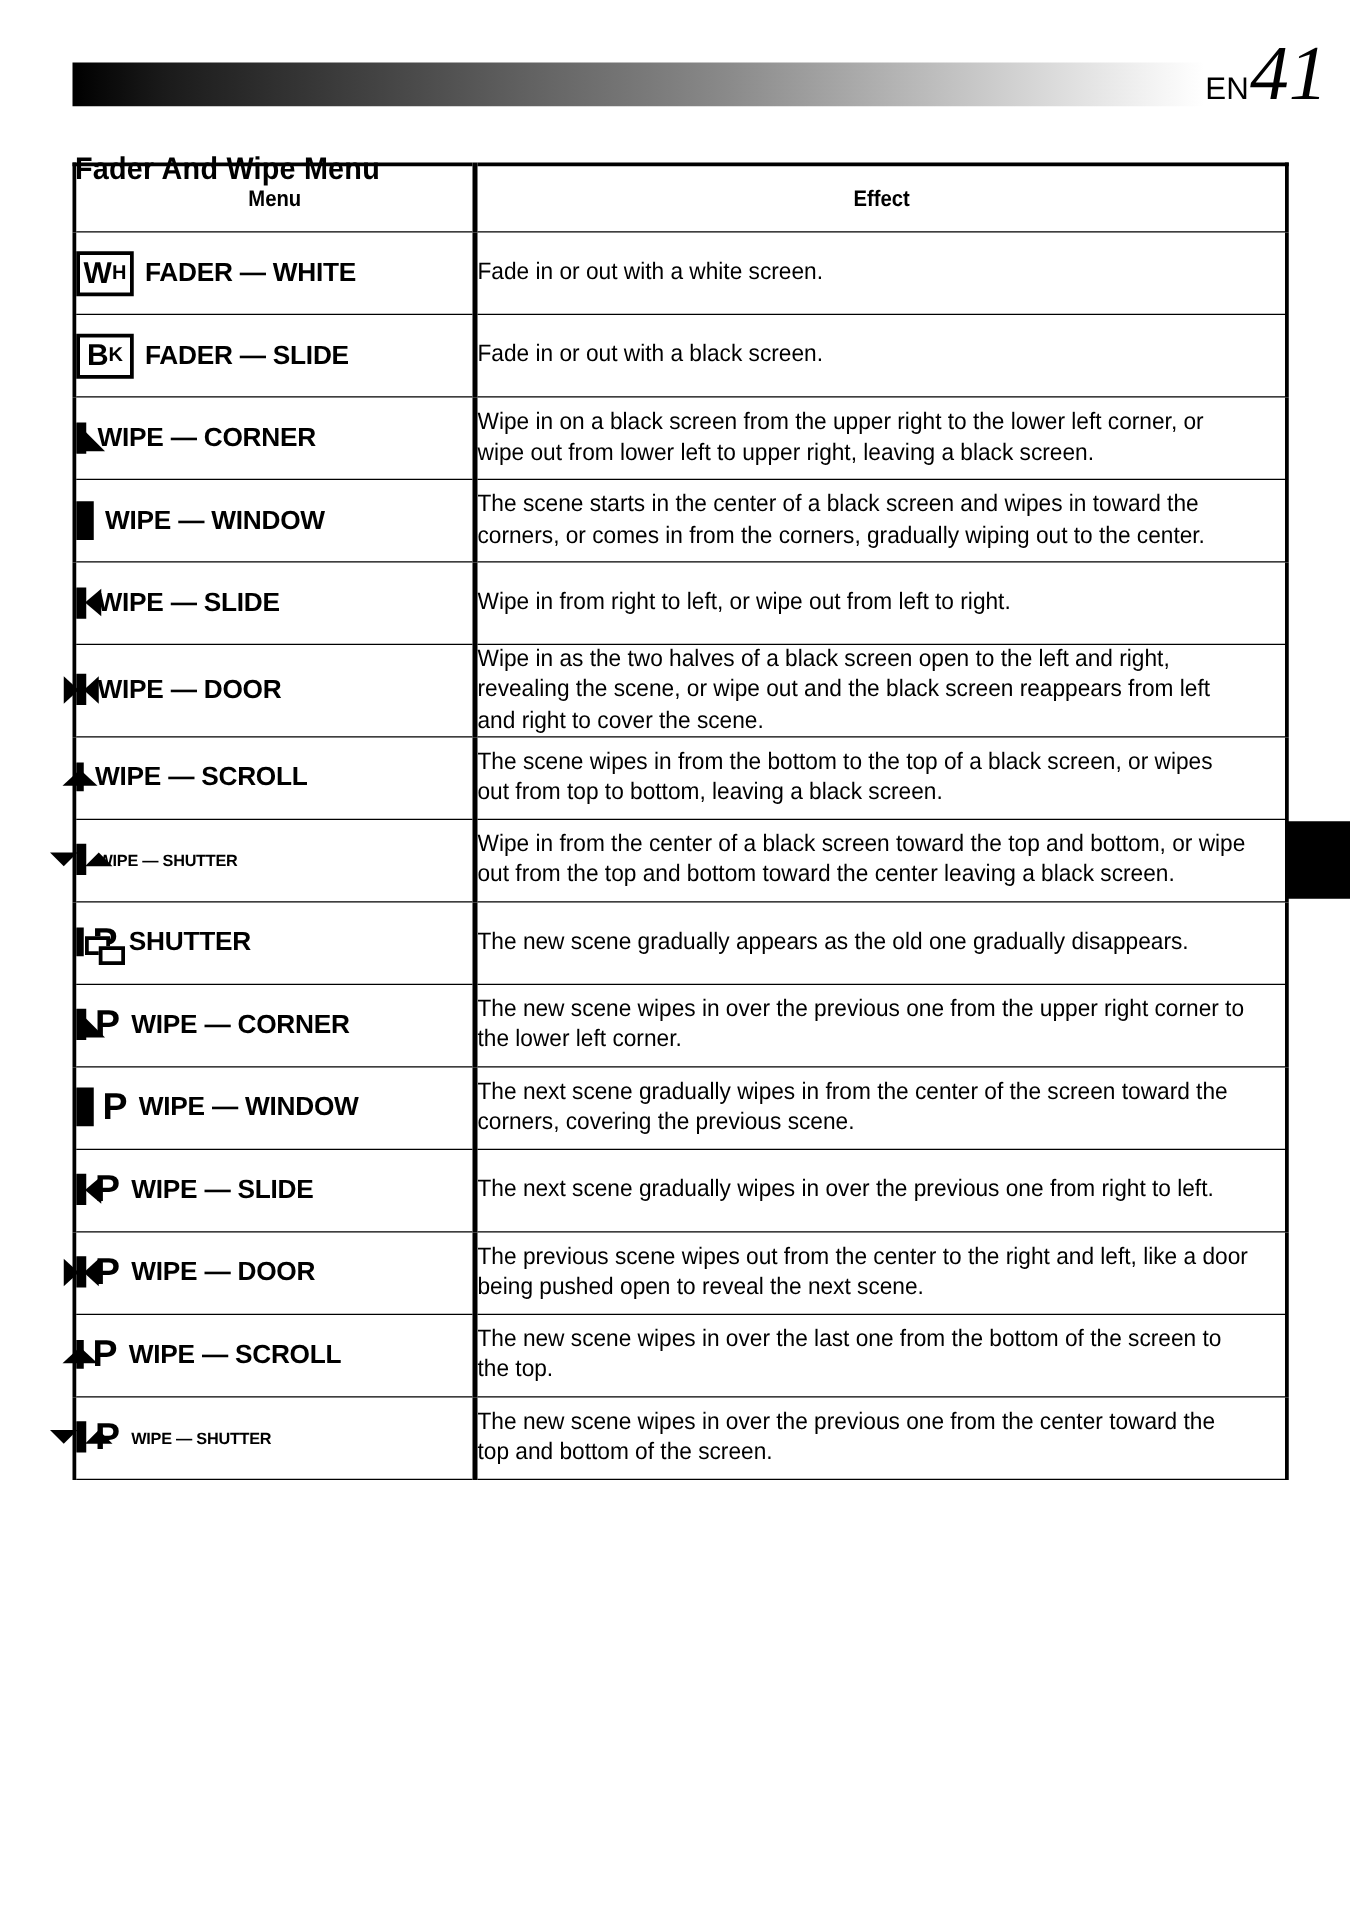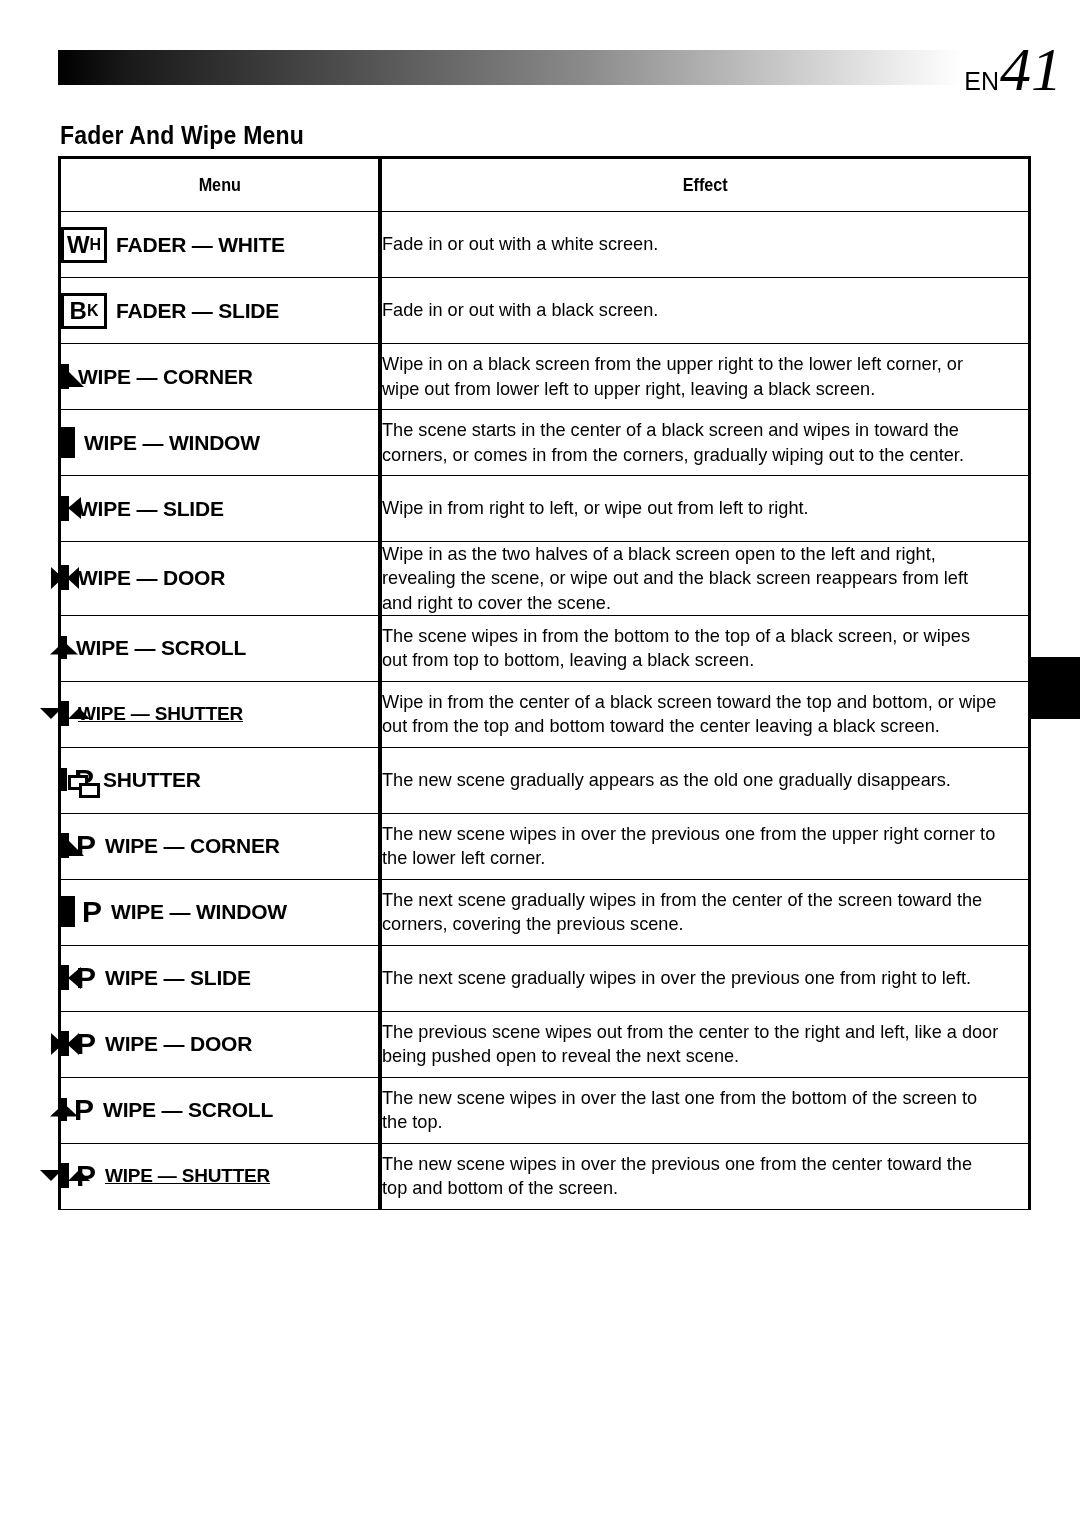--- a/index.html
+++ b/index.html
@@ -21,21 +21,21 @@
     position: absolute;
     left: 58px;
     top: 50px;
     width: 905px;
     height: 35px;
     background: linear-gradient(to right, #000000 0%, #1a1a1a 8%, #4a4a4a 30%, #8a8a8a 58%, #c8c8c8 80%, #f2f2f2 95%, #ffffff 100%);
   }
   #page-number-wrap {
     position: absolute;
     right: 18px;
-    top: 38px;
+    top: 28px;
     display: flex;
     align-items: baseline;
     line-height: 1;
   }
   #page-lang {
     font-family: "Liberation Sans", sans-serif;
     font-size: 25px;
     letter-spacing: 0px;
     font-weight: 400;
     color: #000;
@@ -69,21 +69,21 @@
     top: 657px;
     width: 51px;
     height: 62px;
     background: #000;
   }
 
   
   #menu-table {
     position: absolute;
     left: 58px;
-    top: 156px;
+    top: 130px;
     width: 970px;
     border-collapse: collapse;
     table-layout: fixed;
   }
   #menu-table td, #menu-table th {
     border: 1.5px solid #000;
     padding: 0;
     vertical-align: middle;
   }
   #menu-table .outer-left  { border-left-width: 3px; }
@@ -116,21 +116,21 @@
     align-items: center;
     gap: 9px;
   }
   .menu-label {
     font-family: "Liberation Sans", sans-serif;
     font-weight: 700;
     font-size: 21px;
     letter-spacing: -0.2px;
     white-space: nowrap;
   }
-  .menu-label.sm { font-size: 19px; text-decoration: underline; }
+  .menu-label.sm { font-size: 13px; }
 
   td.effect-cell {
     padding: 9px 14px 9px 16px;
     font-family: "Liberation Sans", sans-serif;
     font-size: 19px;
     line-height: 1.28;
     vertical-align: top;
     transform: scaleX(1);
   }
   .effect-text { display:block; transform: scaleX(0.955); transform-origin: left top; }

